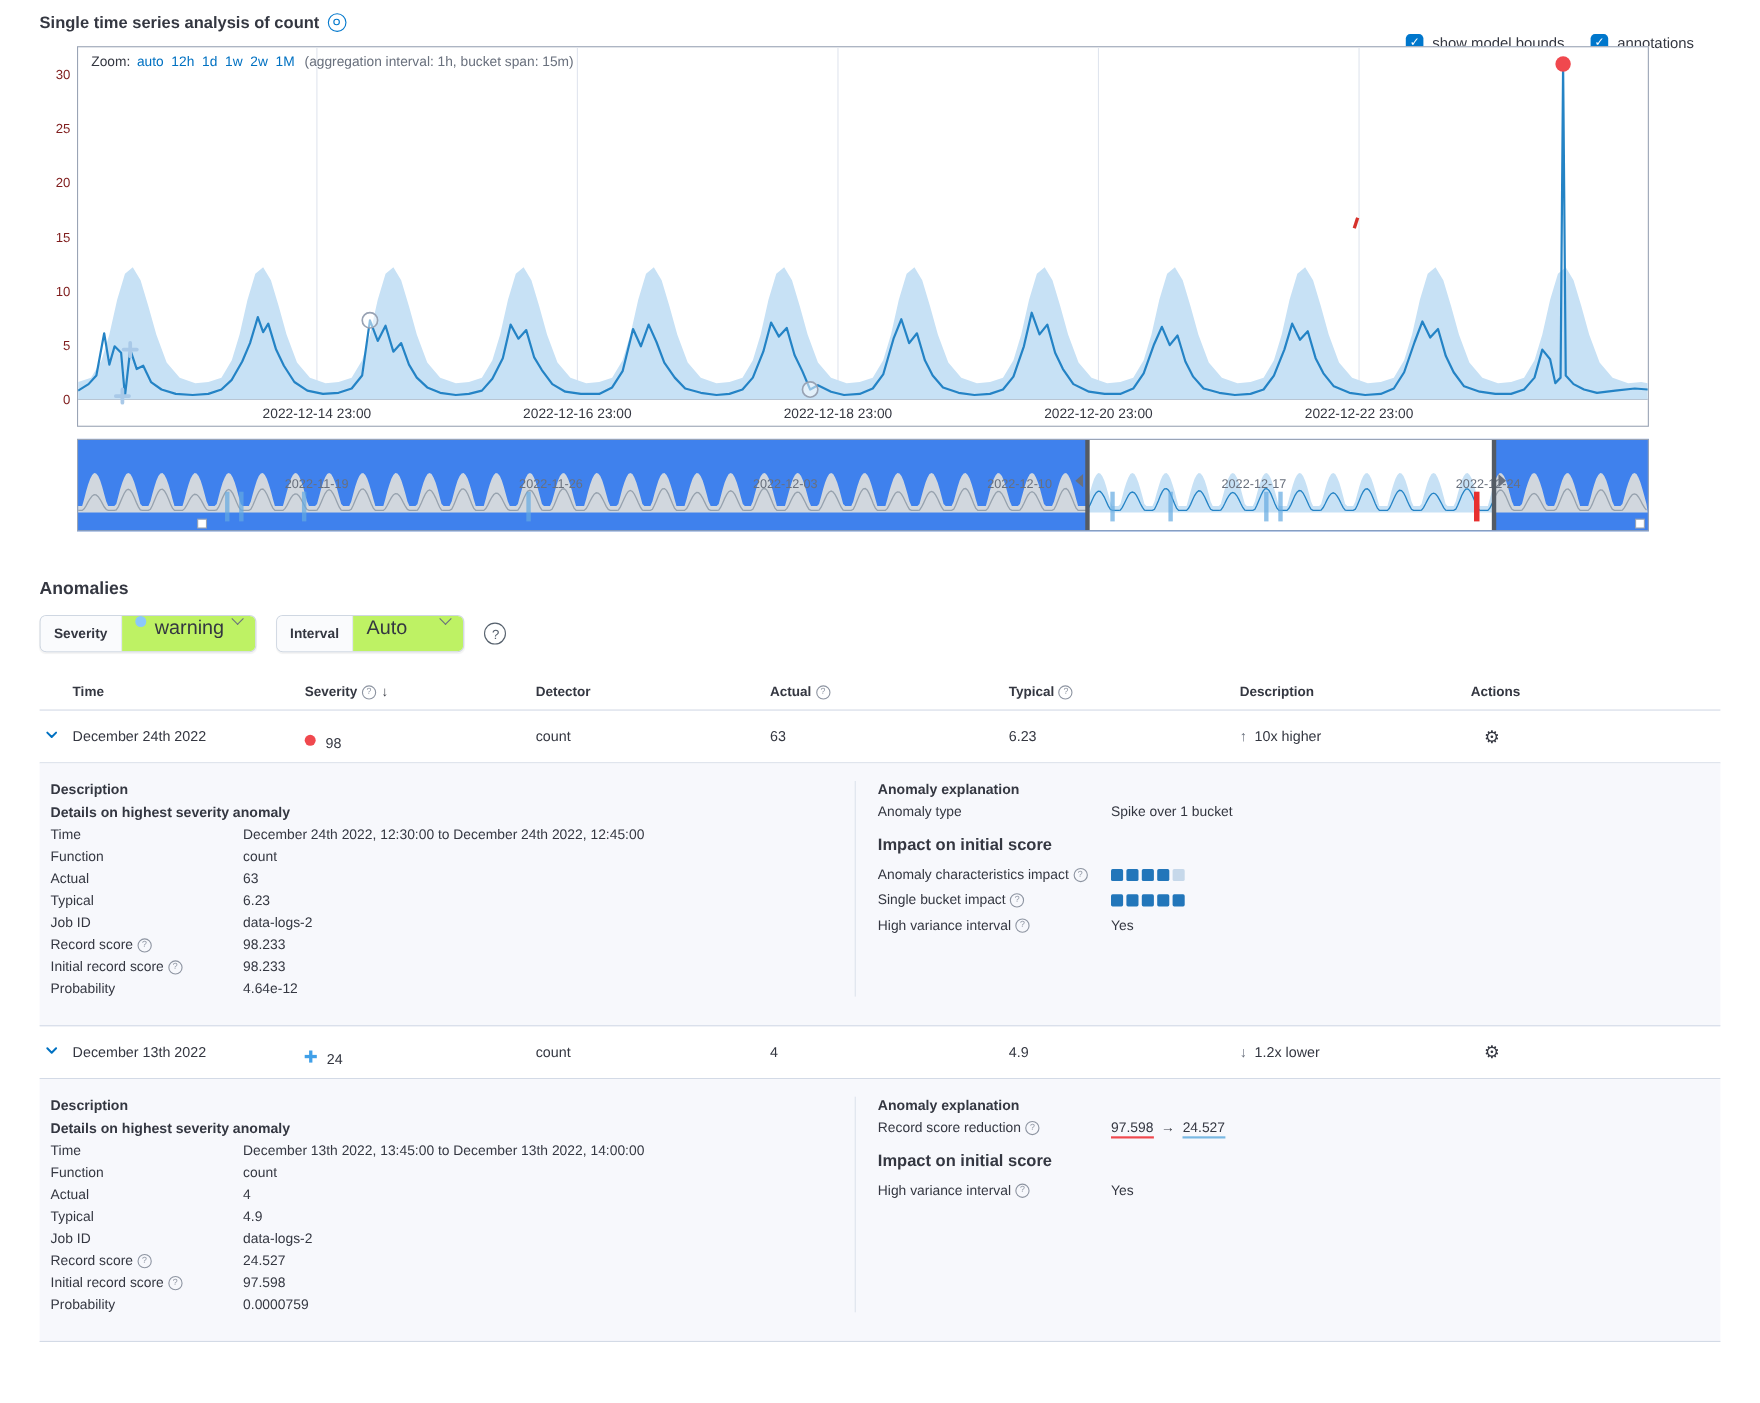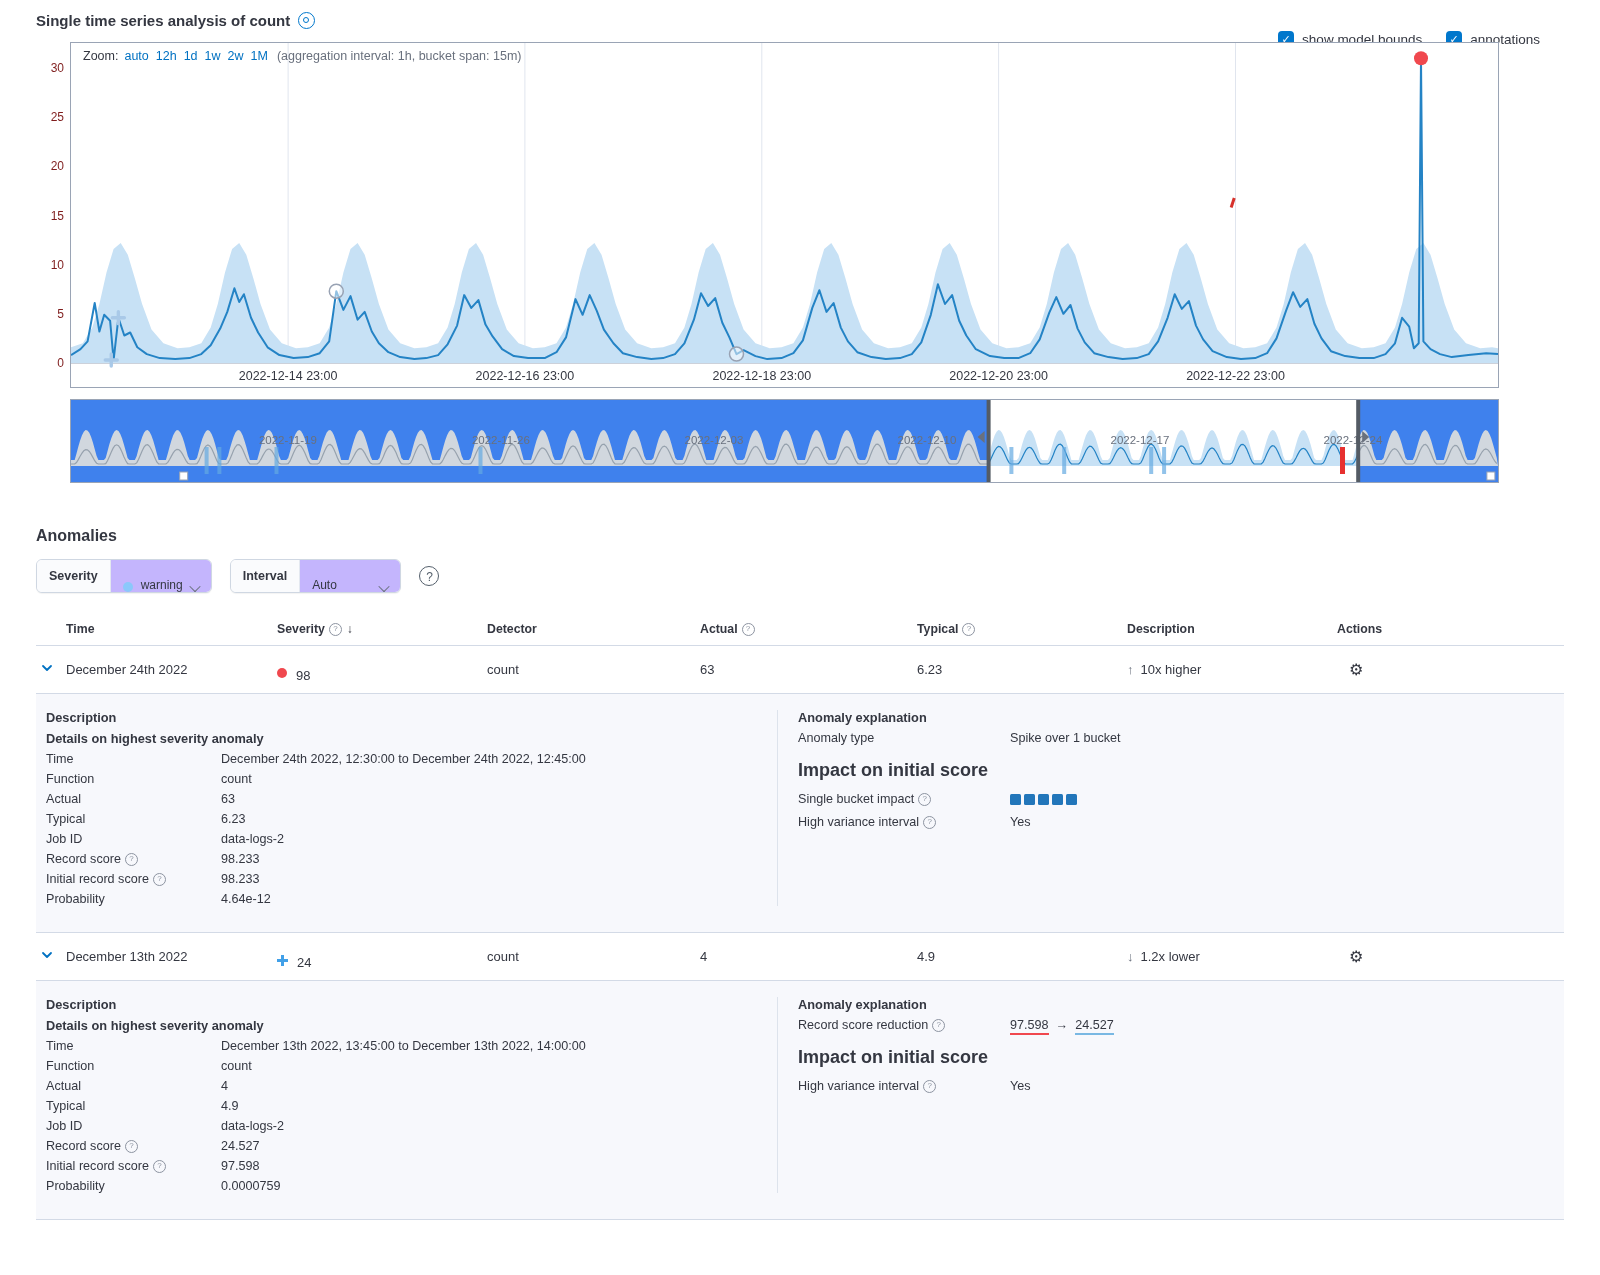--- a/index.html
+++ b/index.html
@@ -18,21 +18,21 @@
   .zoom-row .zlab{margin-right:6px;}
   .zoom-links{display:inline-flex;gap:7px;}
   .zoom-link{color:#0071c2;cursor:pointer;}
   .zoom-suffix{color:#69707d;margin-left:9px;}
   .ytick{position:absolute;left:0;width:28px;text-align:right;font-size:12px;color:#7f1d1d;}
   .nav-box{margin-left:34px;margin-top:11px;width:1427px;height:82px;border:1px solid #9aa4b5;position:relative;background:#3b82f6;}
   h2.anomalies{font-size:16px;font-weight:700;margin:44px 36px 0;}
   .filter-row{display:flex;gap:18px;margin:14px 36px 0;align-items:center;}
   .fgroup{display:flex;border:1px solid #cfd7e2;border-radius:6px;overflow:hidden;height:32px;box-shadow:0 1px 1px rgba(0,0,0,0.05);background:#fff;}
   .flabel{display:flex;align-items:center;padding:0 12px;font-size:12.5px;font-weight:700;background:#fafbfd;border-right:1px solid #e3e8f0;}
-  .fvalue{display:flex;align-items:flex-end;gap:8px;padding:0 12px;font-size:12px;background:#c4b5fd;border:none;min-width:100px;cursor:pointer;font-family:inherit;color:#343741;}
+  .fvalue{display:flex;align-items:flex-start;gap:8px;padding:0 12px;font-size:18px;background:#bef264;border:none;min-width:100px;cursor:pointer;font-family:inherit;color:#343741;}
   .dot-warn{width:10px;height:10px;border-radius:50%;background:#8bc8fb;flex:none;}
   .caret{width:7px;height:7px;border-right:1.6px solid #69707d;border-bottom:1.6px solid #69707d;transform:rotate(45deg) translate(-1px,-1px);margin-left:auto;flex:none;}
   .help-mini{width:11px;height:11px;border-radius:50%;border:1px solid #8d94a1;color:#8d94a1;font-size:8px;line-height:10px;text-align:center;display:inline-block;background:transparent;margin-left:4px;vertical-align:2px;}
   .help-big{width:20px;height:20px;border-radius:50%;border:1.4px solid #55606c;color:#55606c;font-size:12px;line-height:18px;text-align:center;background:#fff;cursor:pointer;}
   .table{margin:20px 0 40px 36px;width:1528px;font-size:13px;}
   .t-head,.t-row{display:grid;grid-template-columns:30px 211px 210px 213px 217px 210px 210px 1fr;align-items:center;}
   .t-head{border-bottom:1px solid #d3dae6;padding:9px 0;font-size:12.3px;}
   .t-head .th span:first-child{font-weight:700;}
   .t-row{border-bottom:1px solid #d3dae6;padding:10px 0;}
   .sort-arrow{color:#343741;margin-left:5px;font-size:12px;}
@@ -47,21 +47,21 @@
   .dir-arrow{color:#69707d;margin-right:7px;}
   .t-panel{background:#f7f8fc;display:flex;padding:16px 0 26px 10px;border-bottom:1px solid #d3dae6;}
   .p-left{width:731px;flex:none;}
   .p-right{flex:1;border-left:1px solid #dde3ec;padding-left:20px;}
   .t-panel h4{font-size:12.8px;font-weight:700;margin:0 0 6px;}
   .desc-text{font-size:12.6px;margin-bottom:16px;}
   .details-h{margin-top:2px;}
   .details{display:grid;grid-template-columns:175px 1fr;row-gap:6px;font-size:12.6px;margin-top:4px;}
   .dlabel{color:#343741;}
   .exp-row{display:grid;grid-template-columns:212px 1fr;margin-bottom:9px;font-size:12.6px;align-items:center;}
-  .exp-heading{font-weight:700;font-size:18px;margin:15px 0 11px;}
+  .exp-heading{font-weight:700;font-size:15px;margin:15px 0 11px;}
   .squares .sq{display:inline-block;width:11px;height:11px;margin-right:3px;border-radius:1.5px;vertical-align:middle;}
   .sq.on{background:#2276ba;}
   .sq.off{background:#c6d8ea;}
   .reduction .from{border-bottom:2px solid #f0484e;padding-bottom:1px;}
   .reduction .to{border-bottom:2px solid #79b8e3;padding-bottom:1px;}
   .reduction .arrow{margin:0 7px;color:#343741;}
 </style>
 </head>
 <body>
 
@@ -244,20 +244,24 @@
         </div>
       </div>
       <div class="p-right">
         <h4>Anomaly explanation</h4>
         <div class="exp-row">
           <div class="dlabel">Anomaly type</div>
           <div class="dvalue">Spike over 1 bucket</div>
         </div>
         <div class="exp-heading">Impact on initial score</div>
         <div class="exp-row">
+          <div class="dlabel">Anomaly characteristics impact<span class="help-mini">?</span></div>
+          <div class="dvalue squares"><span class="sq on"></span><span class="sq on"></span><span class="sq on"></span><span class="sq on"></span><span class="sq off"></span></div>
+        </div>
+        <div class="exp-row">
           <div class="dlabel">Single bucket impact<span class="help-mini">?</span></div>
           <div class="dvalue squares"><span class="sq on"></span><span class="sq on"></span><span class="sq on"></span><span class="sq on"></span><span class="sq on"></span></div>
         </div>
         <div class="exp-row">
           <div class="dlabel">High variance interval<span class="help-mini">?</span></div>
           <div class="dvalue">Yes</div>
         </div>
       </div>
     </div>
     <div class="t-row">

